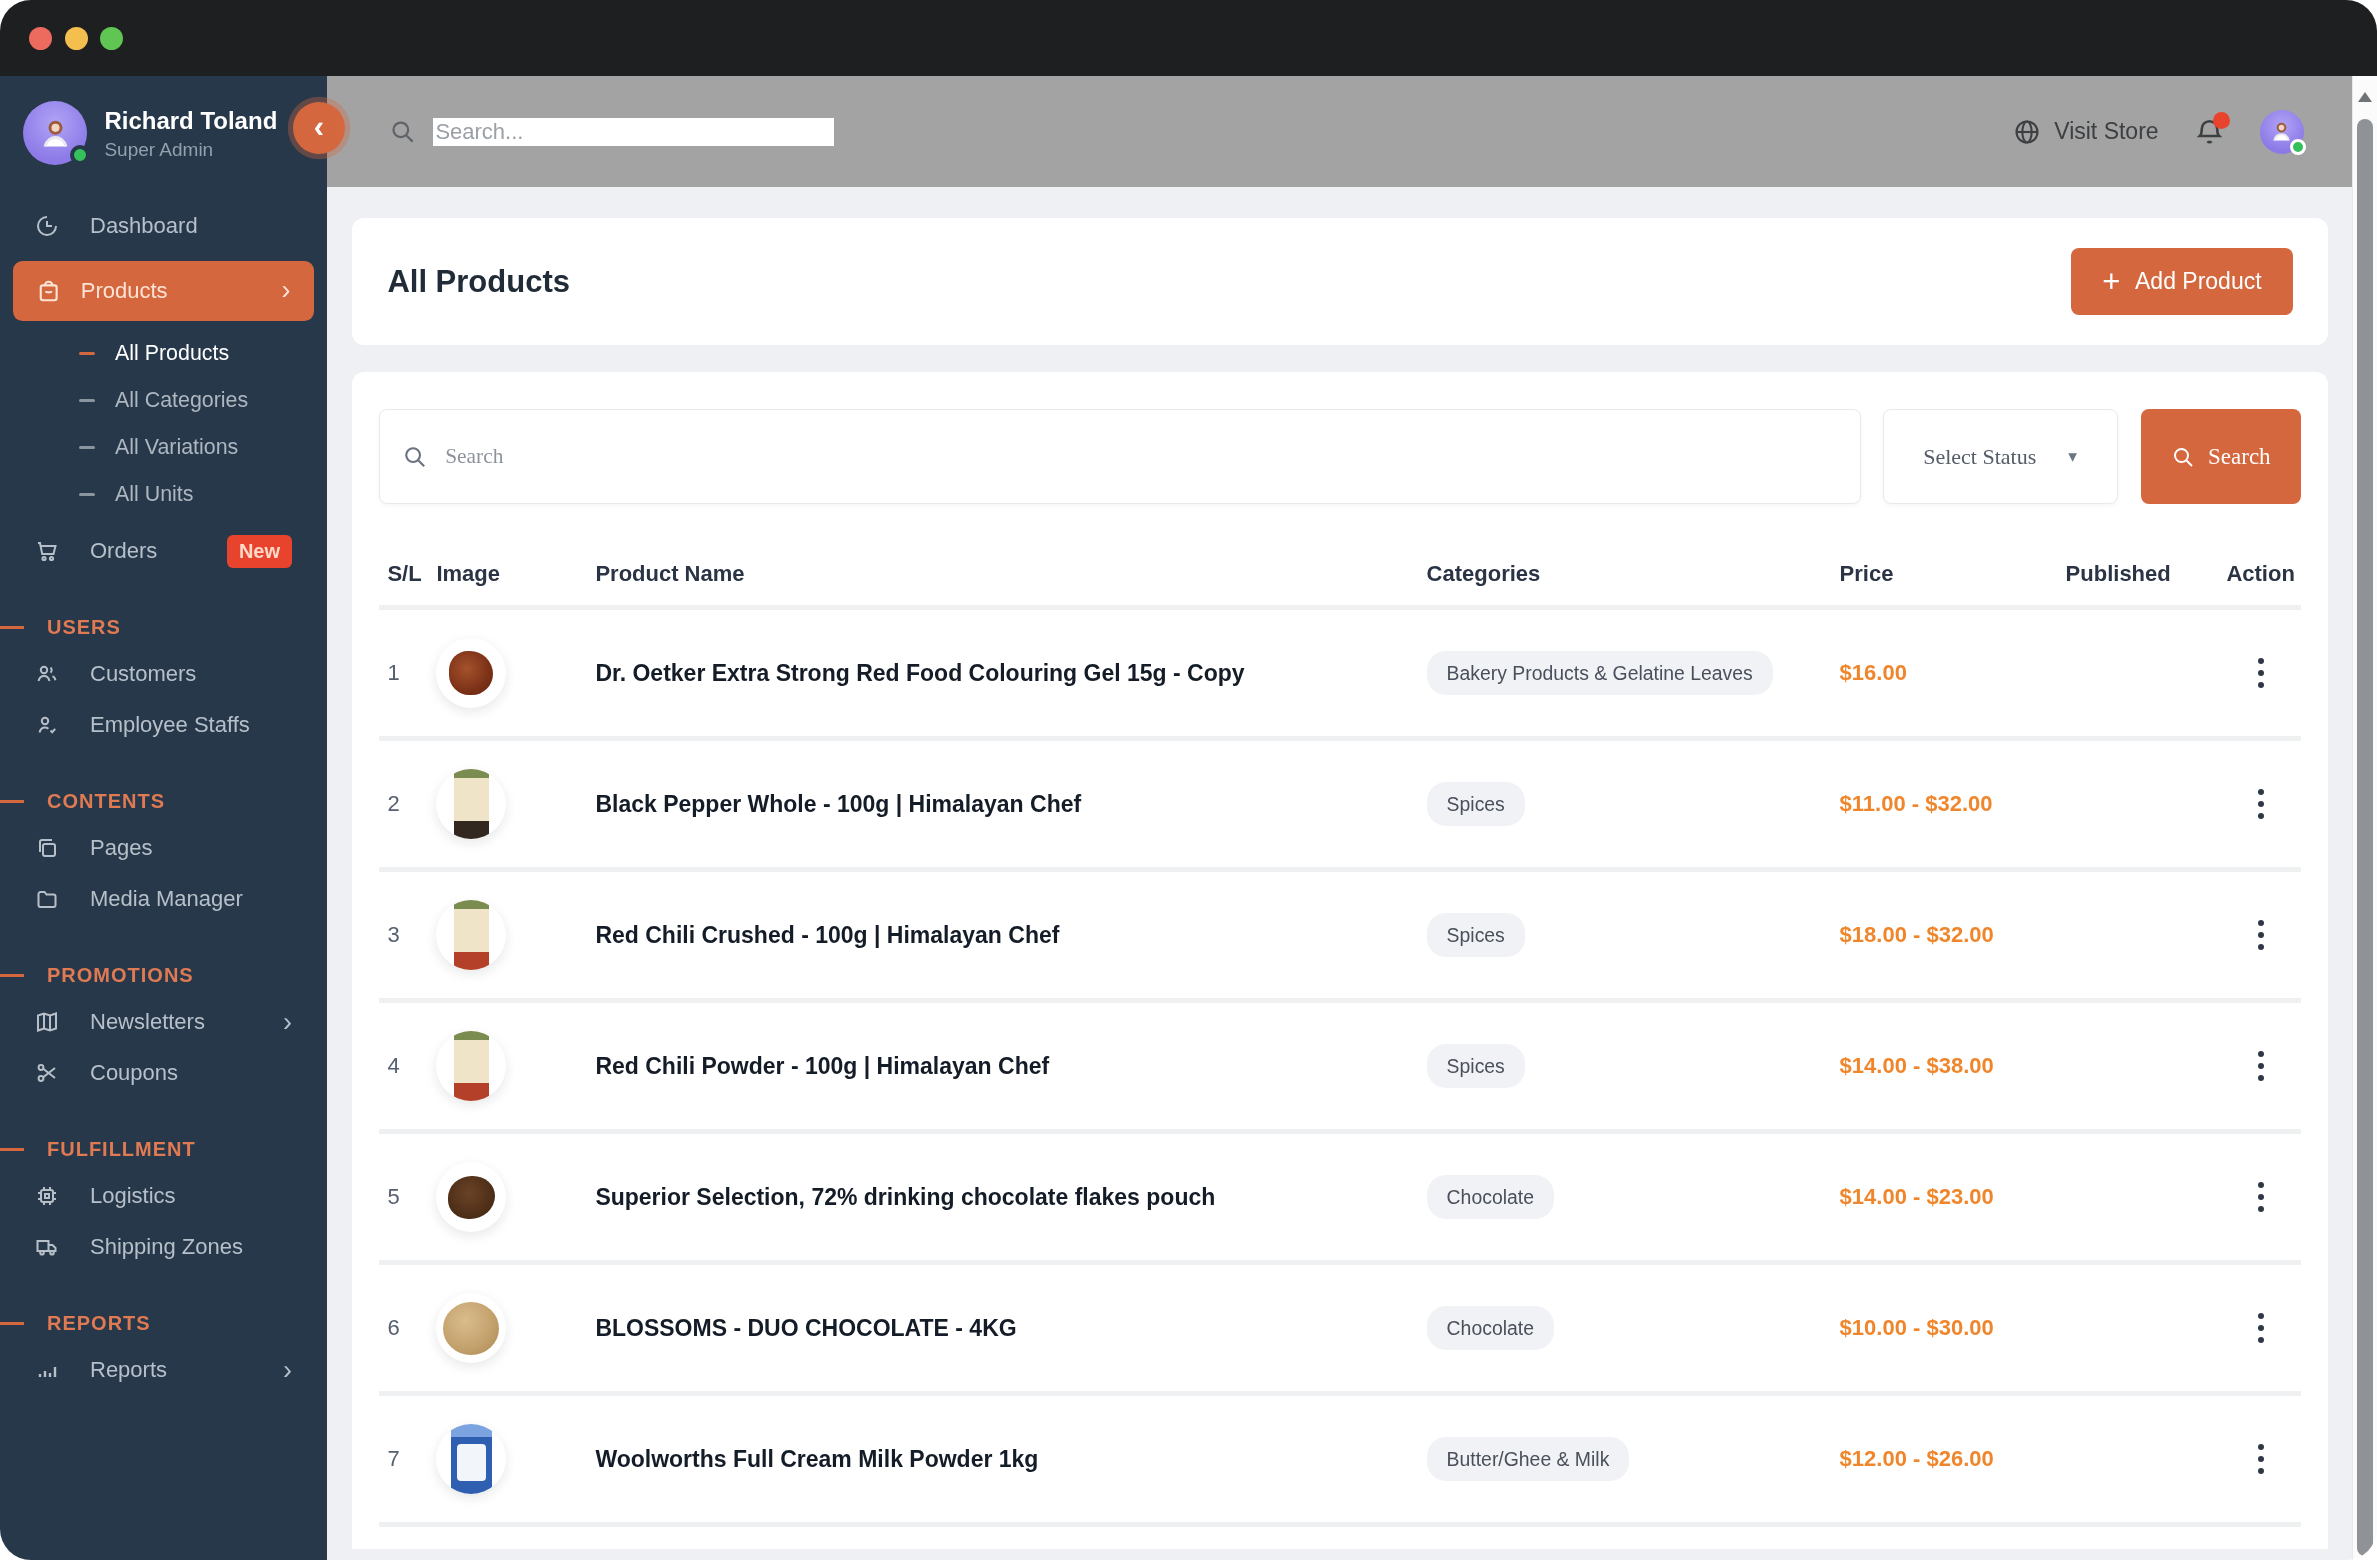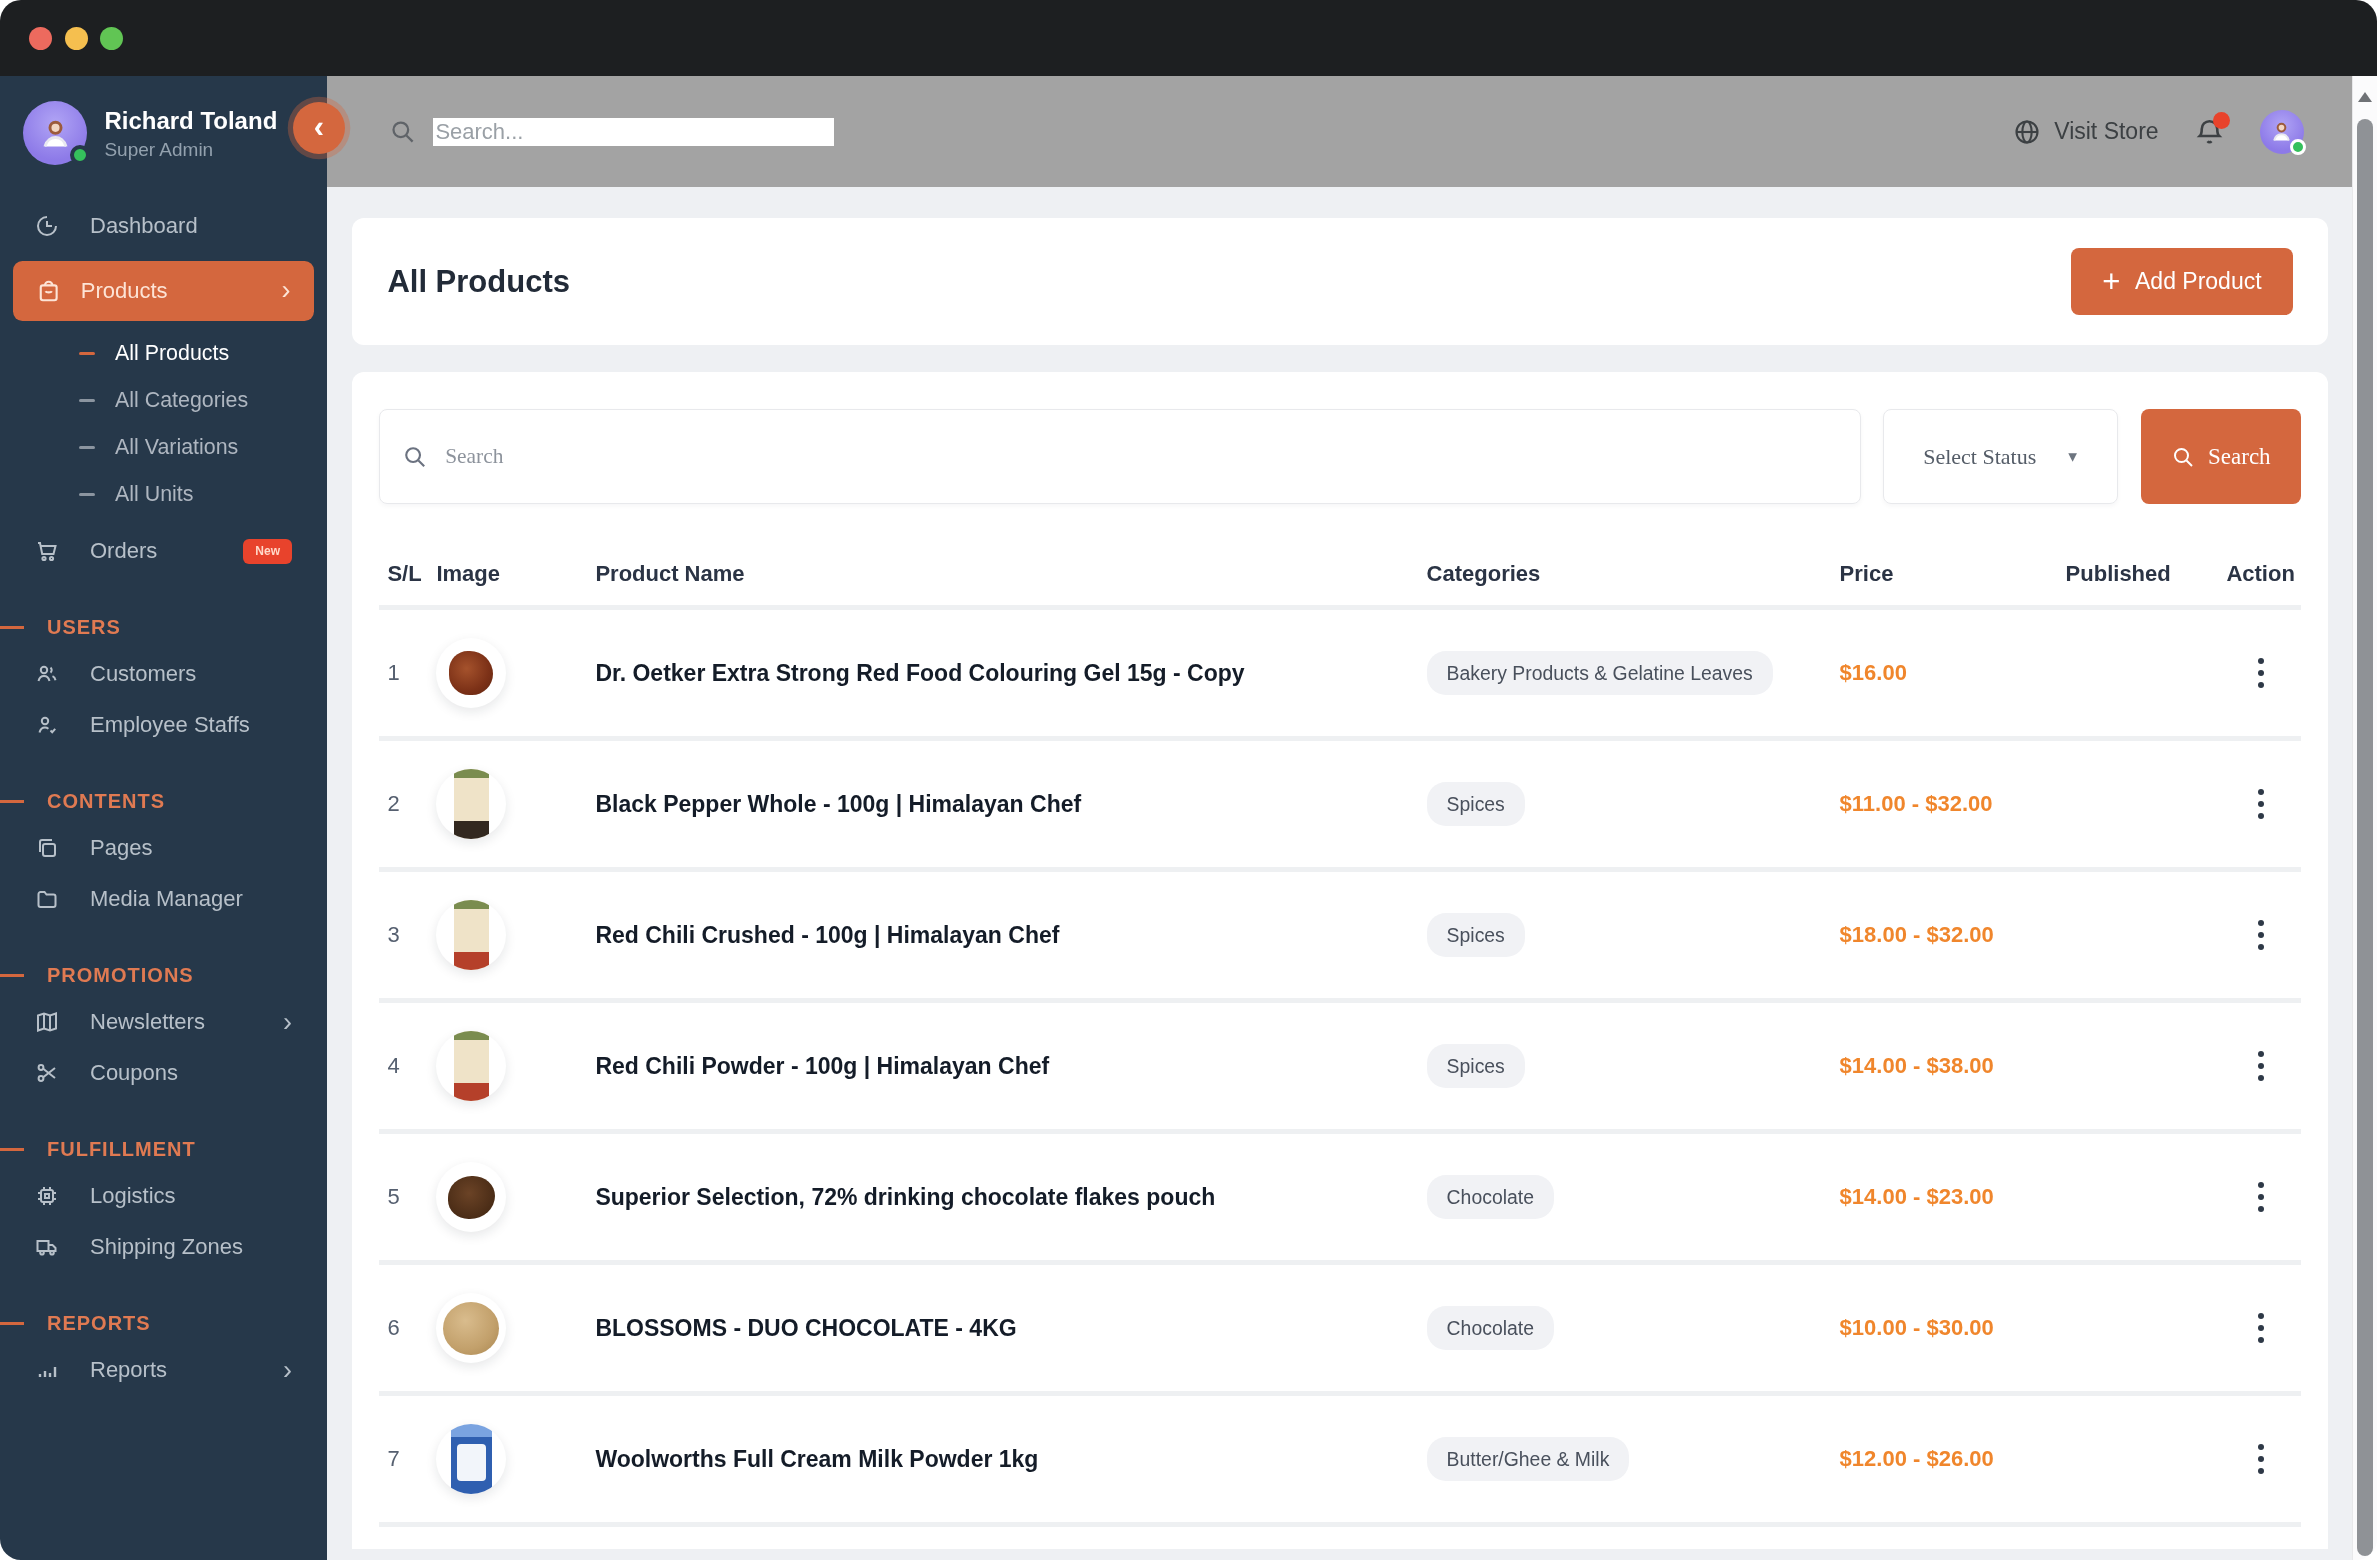--- a/index.html
+++ b/index.html
@@ -1,18 +1,18 @@
 <!DOCTYPE html>
 <html style="font-size:10.7px"><head>
 <meta charset="utf-8">
 <style>
   html,body{margin:0;padding:0;background:#ffffff;}
   *{box-sizing:border-box;}
   #screen{position:relative;width:2377px;height:1560px;background:#ffffff;
-          font-family:"Liberation Sans",sans-serif;border-radius:21px;overflow:hidden;}
+          font-family:"Liberation Sans",sans-serif;border-radius:31px;overflow:hidden;}
 
   
   .titlebar{position:absolute;top:0;left:0;right:0;height:76px;background:#1d1f21;
             border-radius:17.4px 17.4px 0 0;display:flex;align-items:center;padding-left:29px;}
   .dots{display:flex;gap:12.7px;}
   .dot{width:23px;height:23px;border-radius:50%;}
   .dot.red{background:#ed6a5e;}.dot.yellow{background:#f5bf4f;}.dot.green{background:#61c554;}
 
   
   .sidebar{position:absolute;top:76px;left:0;width:327px;bottom:0;background:#26384a;
@@ -35,21 +35,21 @@
   .nav-item .grow{flex:1;}
   .nav-active{margin:9.4px 13.4px;background:#d4673e;border-radius:9.4px;height:60px;color:#fde4d6;
               display:flex;align-items:center;gap:19px;padding:0 23px;font-size:22px;}
   .nav-active svg{width:25.4px;height:25.4px;flex:0 0 25.4px;}
   .nav-active .grow{flex:1;}
   .chev{font-size:27px;color:inherit;line-height:1;}
   .submenu-item{display:flex;align-items:center;gap:20px;padding-left:79px;height:47px;font-size:21.4px;color:#aeb6c0;}
   .submenu-item .dash{width:16px;height:3.3px;background:#8b95a0;border-radius:2px;flex:0 0 16px;}
   .submenu-item.active{color:#ffffff;}
   .submenu-item.active .dash{background:#d4673e;}
-  .badge-new{margin-left:auto;background:#e8432c;color:#ffd9c9;font-size:12px;font-weight:bold;
+  .badge-new{margin-left:auto;background:#e8432c;color:#ffd9c9;font-size:20px;font-weight:bold;
              border-radius:6px;padding:5.3px 12px;}
   .sec-header{position:relative;margin-top:29px;padding-left:47px;height:43px;display:flex;align-items:center;
               color:#e07a52;font-size:20px;font-weight:bold;letter-spacing:1px;}
   .sec-header::before{content:"";position:absolute;left:0;top:20px;width:24px;height:3.3px;background:#d4673e;}
 
   
   .topbar{position:absolute;left:327px;top:76px;right:25.4px;height:112px;background:#a3a3a3;
           display:flex;align-items:center;padding:0 48px 0 62px;border-bottom:1.3px solid #ececf0;}
   .tb-search{display:flex;align-items:center;gap:17.4px;flex:1;}
   .tb-search svg{width:27px;height:27px;}

